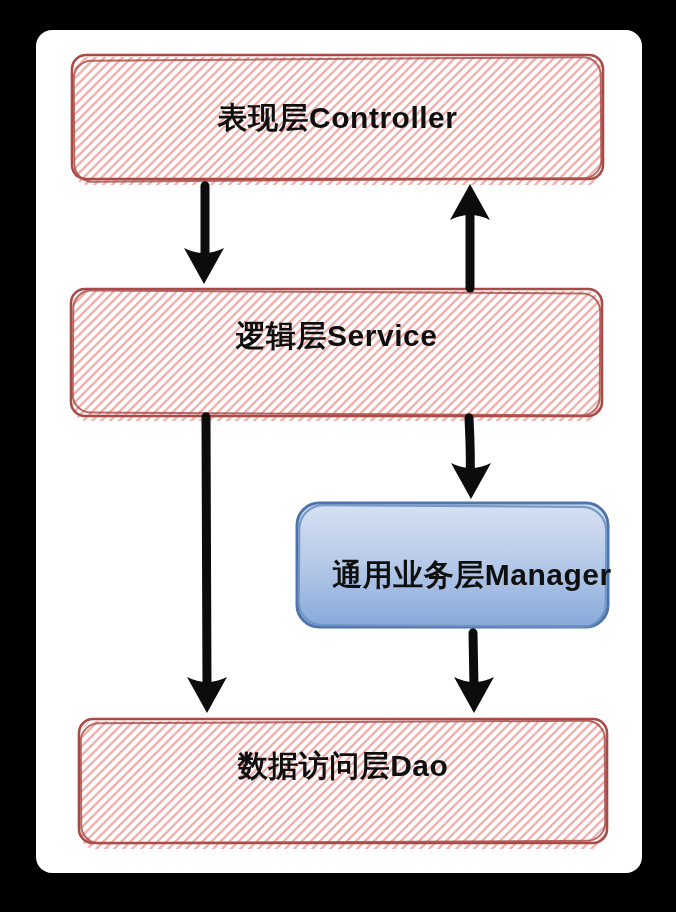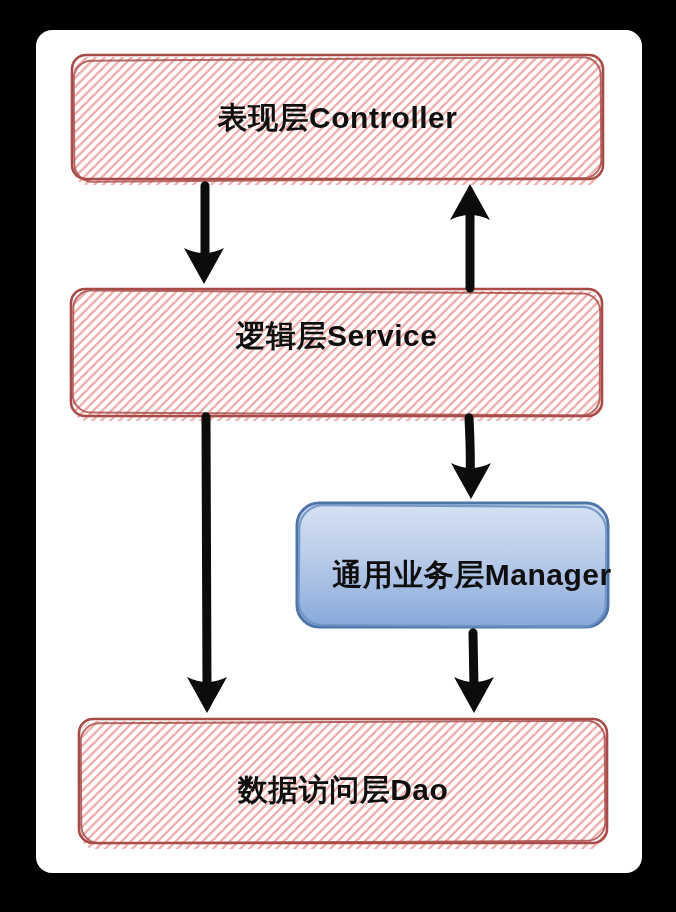--- a/index.html
+++ b/index.html
@@ -154,14 +154,14 @@
       <path class="arrow-head" d="M474,713 L454,677 Q474,687 494,677 Z"></path>
     </g>
   </svg>
 
   <div class="node-label" style="left:72px; top:55px; width:531px; height:124px;">表现层Controller</div>
 
   <div class="node-label" style="left:71px; top:272px; width:531px; height:127px;">逻辑层Service</div>
 
   <div class="node-label" style="left:297px; top:503px; width:350px; height:124px;margin-top:9px;">通用业务层Manager</div>
 
-  <div class="node-label" style="left:79px; top:743px; width:528px; height:92px;">数据访问层Dao</div>
+  <div class="node-label" style="left:79px; top:719px; width:528px; height:92px;">数据访问层Dao</div>
 </div>
 
 </body></html>

